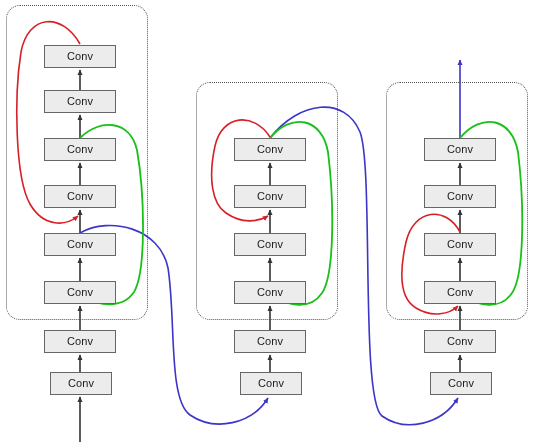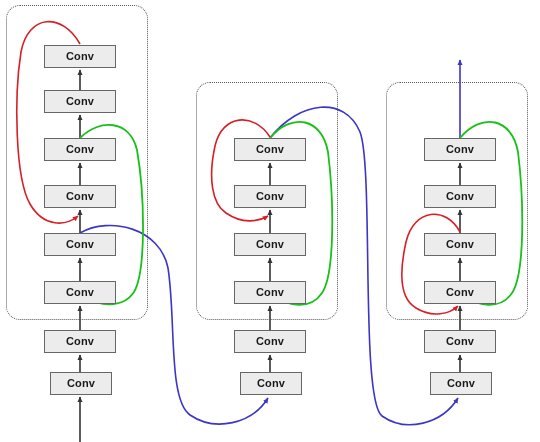--- a/index.html
+++ b/index.html
@@ -10,21 +10,20 @@
   body {
     width: 540px;
     height: 442px;
     font-family: "Liberation Sans", sans-serif;
     overflow: hidden;
   }
   #diagram-root {
     position: relative;
     width: 540px;
     height: 442px;
-    font-weight: bold;
   }
   #diagram-svg {
     position: absolute;
     left: 0;
     top: 0;
     width: 540px;
     height: 442px;
   }
   .node-box {
     position: absolute;

